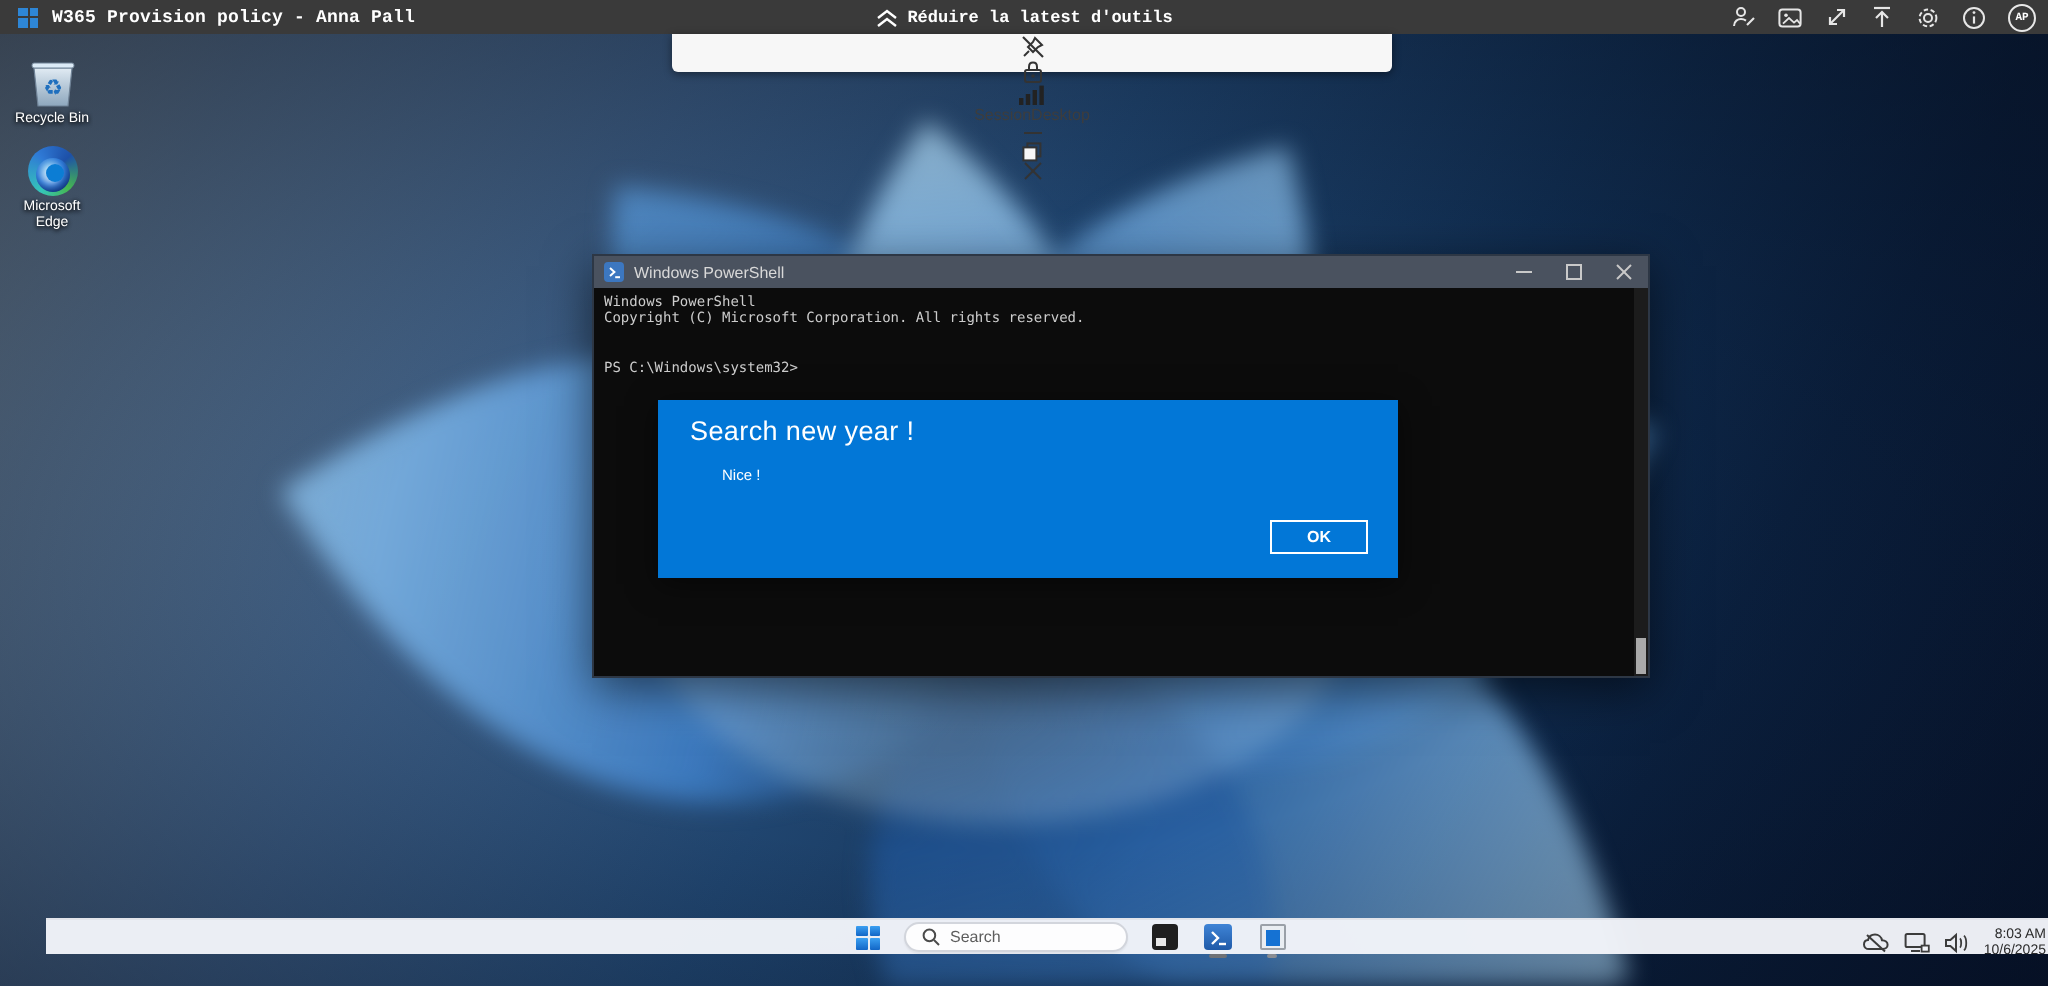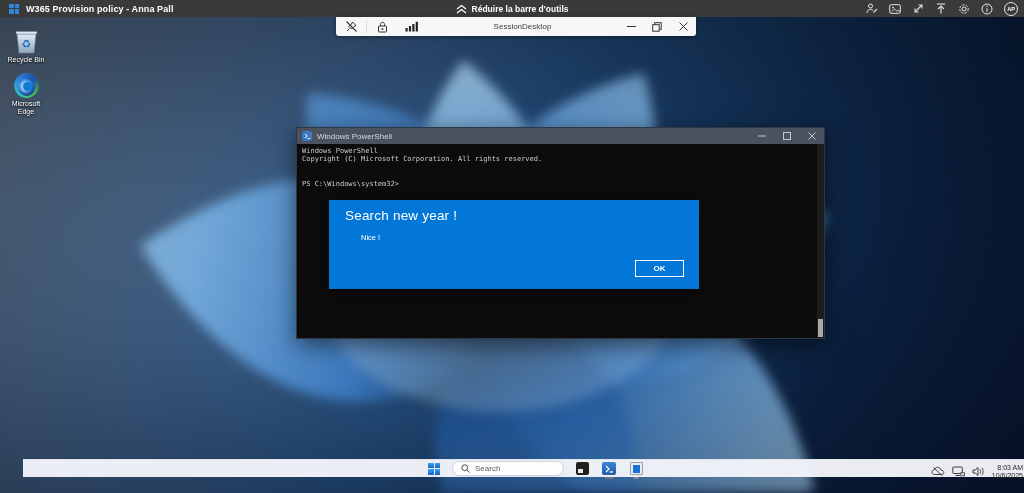--- a/index.html
+++ b/index.html
@@ -2,21 +2,21 @@
 <html><head>
 <meta charset="utf-8">
 <style>
   html,body{margin:0;padding:0;background:#222;}
   *{box-sizing:border-box;}
   #stage{position:relative;width:1024px;height:493px;overflow:hidden;
          font-family:"Liberation Sans",sans-serif;-webkit-font-smoothing:antialiased;}
 
   
   .conn-bar{position:absolute;left:0;top:0;width:1024px;height:17px;background:#3a3a3a;
-            display:flex;align-items:center;color:#fff;z-index:50;}
+            display:flex;align-items:center;color:#fff;z-index:50;font-family:Liberation Mono, monospace;}
   .conn-left{display:flex;align-items:center;gap:7px;padding-left:9px;flex:0 0 auto;}
   .win-logo{width:10px;height:10px;display:grid;grid-template-columns:1fr 1fr;grid-template-rows:1fr 1fr;gap:1px;}
   .win-logo span{background:#2e86d6;}
   .conn-title{font-size:9px;font-weight:700;letter-spacing:.1px;white-space:nowrap;}
   .conn-center{position:absolute;left:0;right:0;top:0;height:17px;display:flex;align-items:center;justify-content:center;gap:5px;}
   .conn-center svg{display:block;}
   .collapse-label{font-size:8.5px;font-weight:700;color:#fff;}
   .conn-right{position:absolute;right:6px;top:0;height:17px;display:flex;align-items:center;gap:11px;}
   .tb-ic{width:12px;height:12px;display:flex;align-items:center;justify-content:center;}
   .tb-ic svg{display:block;}
@@ -24,21 +24,21 @@
           justify-content:center;font-size:5.5px;font-weight:700;color:#fff;background:#3a3a3a;}
 
   
   .desktop{position:absolute;left:0;top:17px;width:1024px;height:476px;overflow:hidden;
      background:linear-gradient(118deg,#6d7f8f 0%,#566f8a 10%,#3a5a80 28%,#20456f 46%,#123156 64%,#0b2140 80%,#081630 100%);}
   .bloom{position:absolute;left:0;top:0;filter:blur(6px);}
   .vignette{position:absolute;inset:0;background:radial-gradient(ellipse at 48% 55%,rgba(255,255,255,0.06) 0%,rgba(0,0,0,0) 40%,rgba(4,10,24,0.55) 100%);}
 
   
   .sess-bar{position:absolute;left:336px;top:17px;width:360px;height:19px;background:#f7f7f7;
-            border-radius:0 0 3px 3px;box-shadow:0 1px 4px rgba(0,0,0,.45);display:flex;align-items:center;z-index:60;}
+            border-radius:0 0 3px 3px;box-shadow:0 1px 4px rgba(0,0,0,.45);display:flex;align-items:center;z-index:60;flex-direction:column;}
   .sess-ic{width:30px;height:19px;display:flex;align-items:center;justify-content:center;color:#333;}
   .sess-div{width:1px;height:12px;background:#d8d8d8;}
   .sess-title{flex:1;text-align:center;font-size:8px;color:#3d3d3d;}
   .sess-btn{width:26px;height:19px;display:flex;align-items:center;justify-content:center;color:#333;}
 
   
   .dt-icon{position:absolute;width:48px;display:flex;flex-direction:column;align-items:center;gap:2px;}
   .dt-label{font-size:7px;color:#fff;text-align:center;line-height:8px;
             text-shadow:0 1px 2px rgba(0,0,0,.85),0 0 2px rgba(0,0,0,.6);}
   .bin-svg{display:block;}
@@ -206,21 +206,21 @@
           <span></span>
           <span></span>
         </div>
       <div class="conn-title">W365 Provision policy - Anna Pall</div>
     </div>
     <div class="conn-center">
       <svg width="11" height="10" viewBox="0 0 11 10">
         <polyline points="1,5 5.5,1.5 10,5" fill="none" stroke="#fff" stroke-width="1.2"></polyline>
         <polyline points="1,9 5.5,5.5 10,9" fill="none" stroke="#fff" stroke-width="1.2"></polyline>
       </svg>
-      <span class="collapse-label">Réduire la barre d'outils</span>
+      <span class="collapse-label">Réduire la latest d'outils</span>
     </div>
     <div class="conn-right">
       <div class="tb-ic">
         <svg width="12" height="11" viewBox="0 0 12 11">
           <circle cx="4.5" cy="3" r="2" fill="none" stroke="#e6e6e6" stroke-width="1"></circle>
           <path d="M1,10 C1,7.5 3,6.5 4.5,6.5 C5.5,6.5 6.3,6.8 7,7.3" fill="none" stroke="#e6e6e6" stroke-width="1"></path>
           <line x1="7.5" y1="9.5" x2="11" y2="6" stroke="#e6e6e6" stroke-width="1.1"></line>
         </svg>
       </div>
       <div class="tb-ic">

